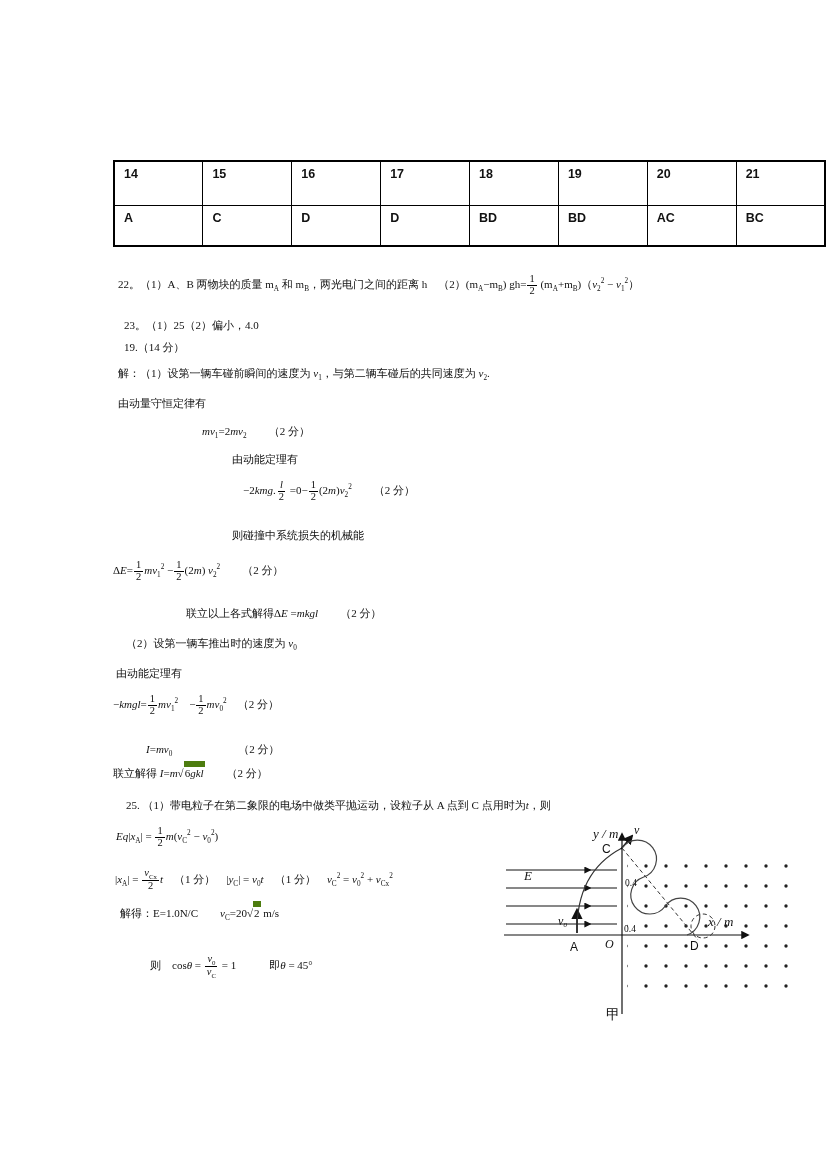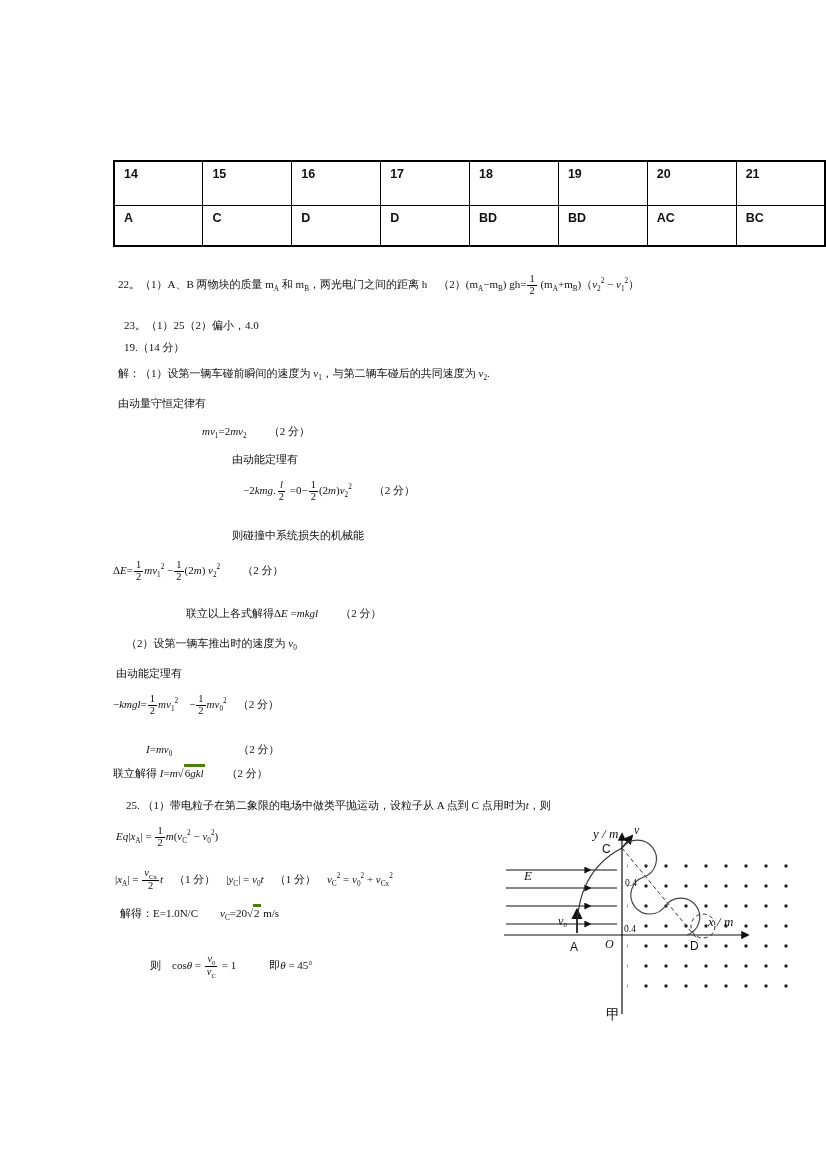--- a/index.html
+++ b/index.html
@@ -29,21 +29,21 @@
   }
   .line i{font-family:"Liberation Serif","DejaVu Serif",serif;}
   sub,sup{font-size:66%;}
   .frac{
     display:inline-flex;flex-direction:column;align-items:center;
     vertical-align:middle;line-height:1.05;font-size:0.95em;
     margin:0 1px;text-align:center;
   }
   .frac .fn{border-bottom:1px solid #000;padding:0 2px;}
   .frac .fd{padding:0 2px;}
-  .radbar{border-top:3px solid #4d7c0f;padding:0 1px;}
+  .radbar{border-top:6px solid #4d7c0f;padding:0 1px;}
   svg.diagram{position:absolute;left:500px;top:820px;}
   svg text{fill:#111;}
 </style>
 </head>
 <body>
 
 <div class="page">
 
 
   <table class="ans">

